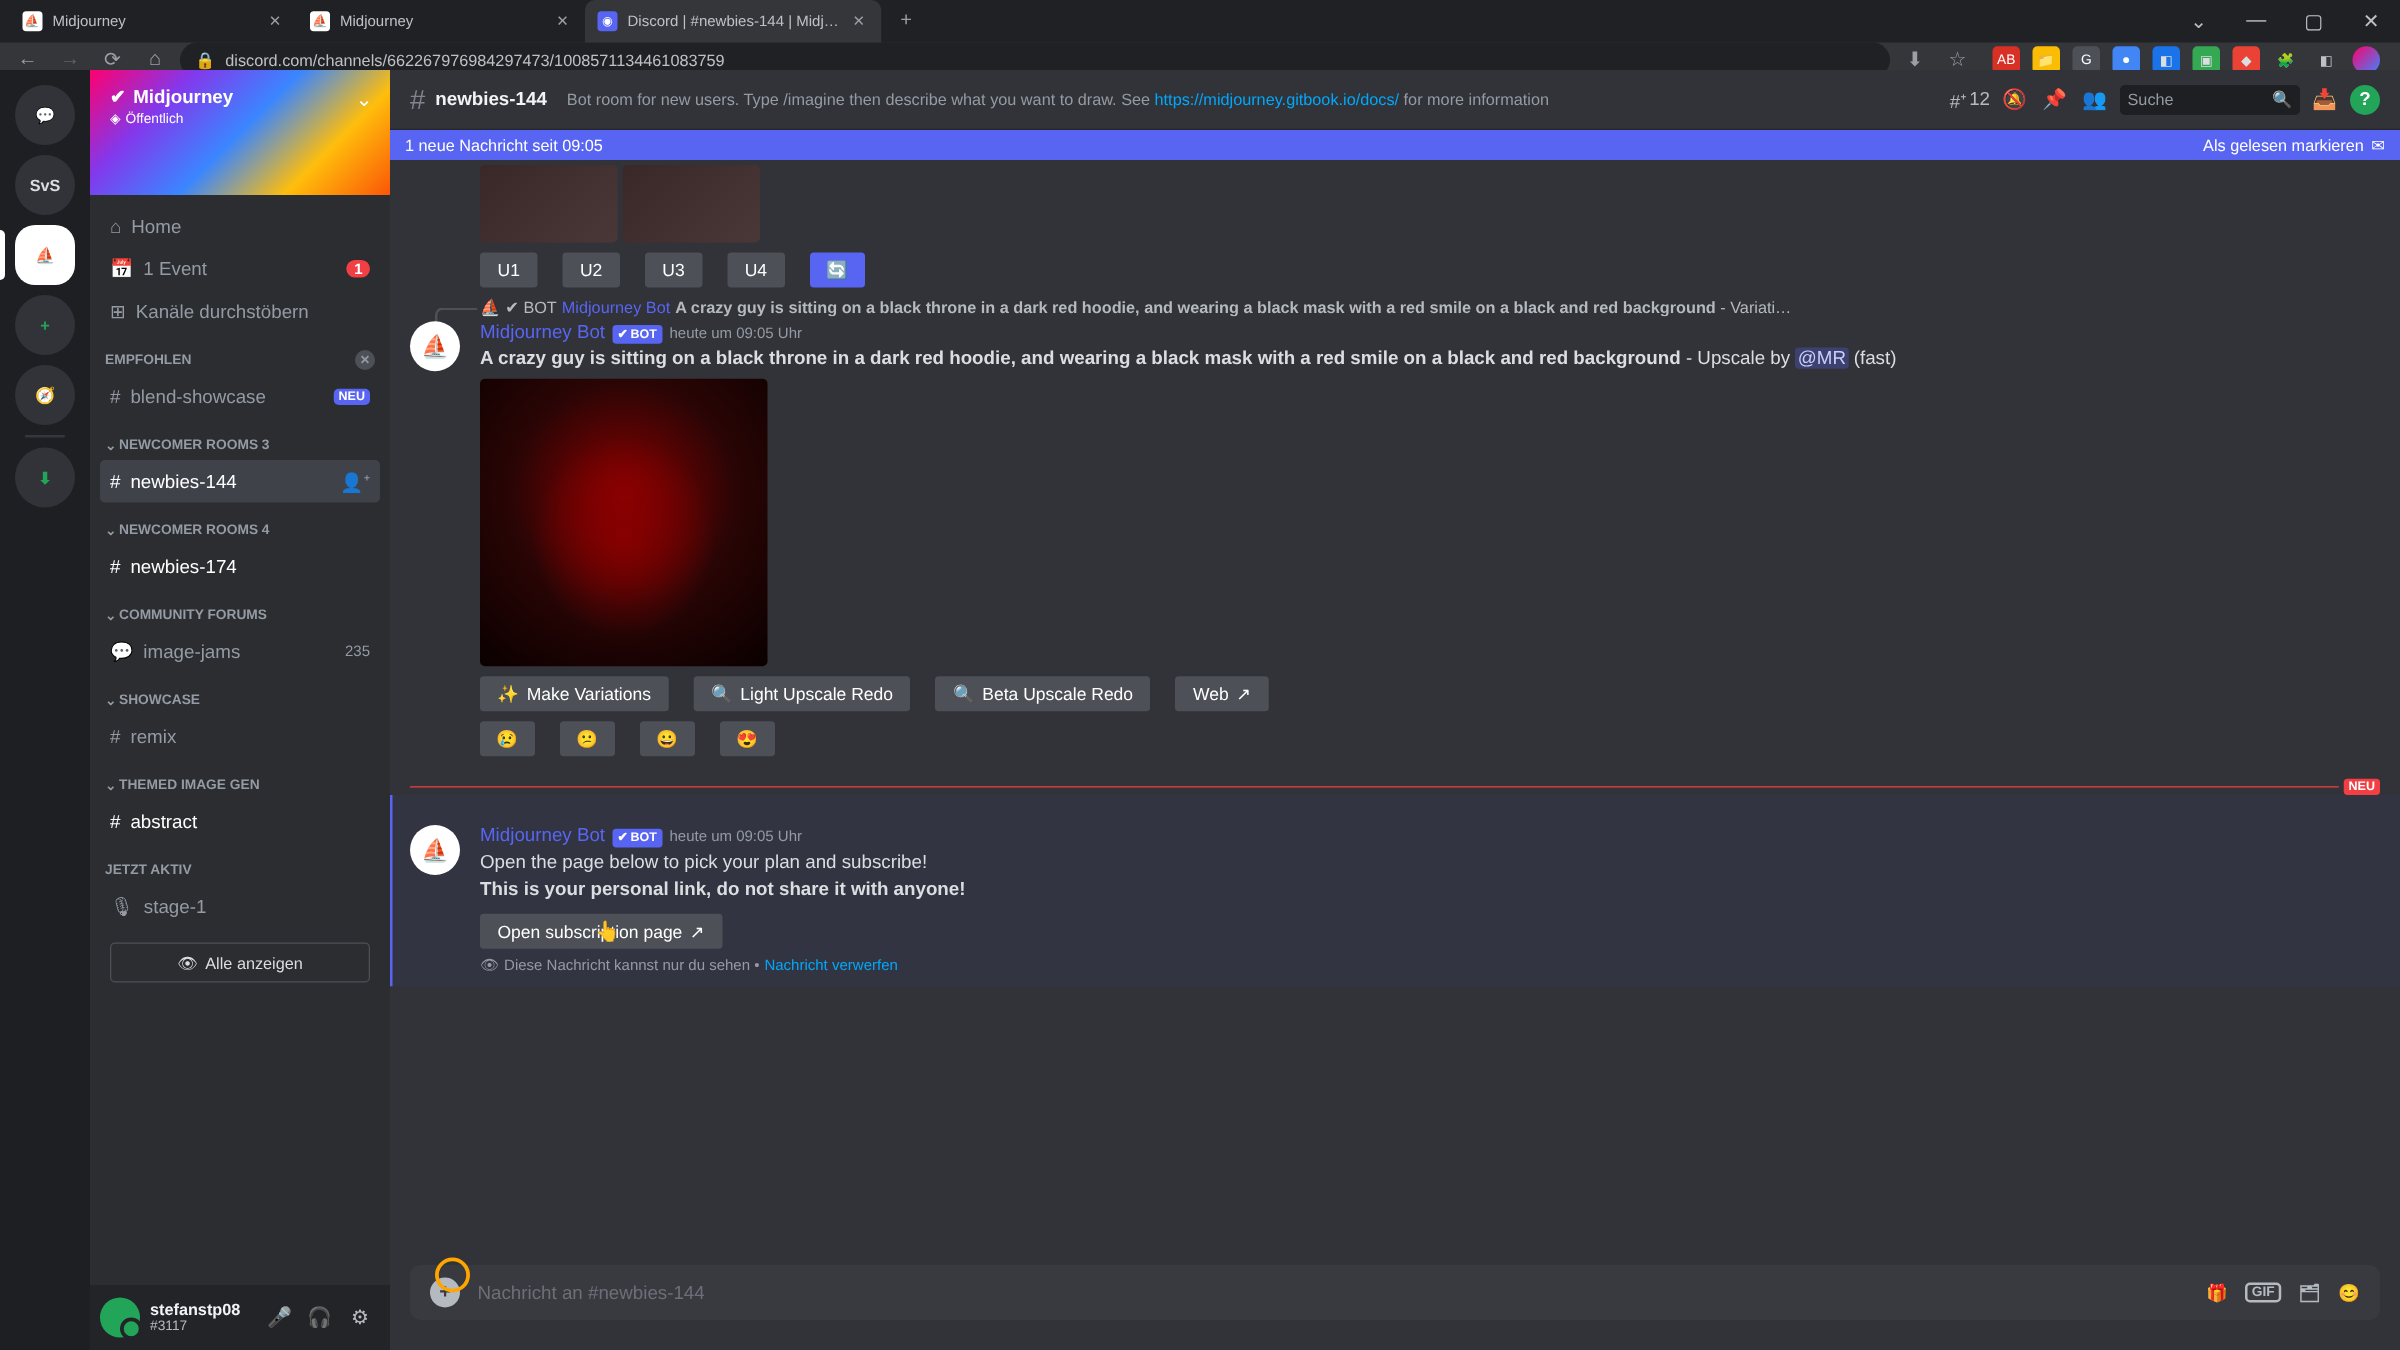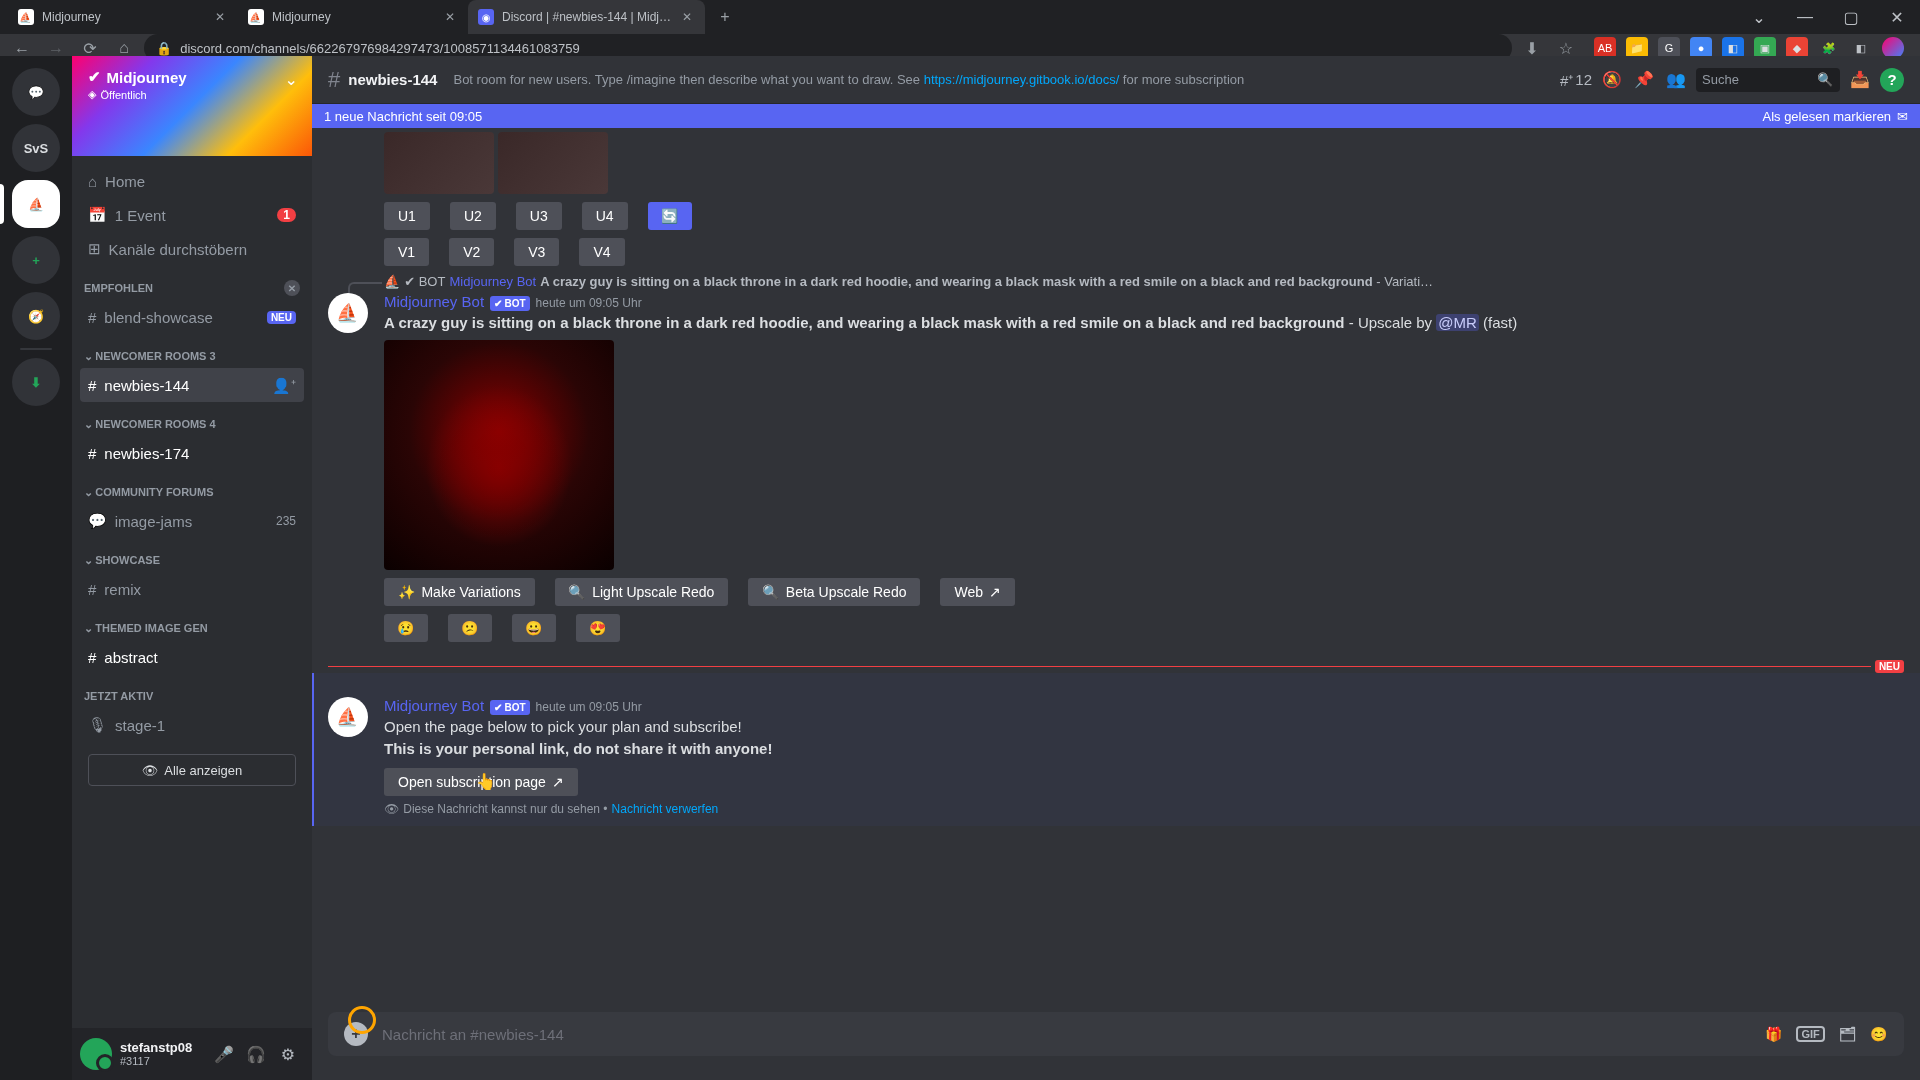--- a/index.html
+++ b/index.html
@@ -292,21 +292,21 @@
         <div class="ubtn">⚙</div>
       </div>
     </div>
   </div>
 
   <div class="main">
     <div class="ch-header">
       <span class="hash">#</span>
       <span class="title">newbies-144</span>
       <span class="topic">
-        <span>Bot room for new users. Type /imagine then describe what you want to draw. See </span><a>https://midjourney.gitbook.io/docs/</a><span> for more subscription</span>
+        <span>Bot room for new users. Type /imagine then describe what you want to draw. See </span><a>https://midjourney.gitbook.io/docs/</a><span> for more information</span>
       </span>
       <div class="threads">
           <span>#⁺</span>
           <span>12</span>
         </div>
       <div class="hicon">🔕</div>
       <div class="hicon">📌</div>
       <div class="hicon">👥</div>
       <div class="search-box">
           <span>Suche</span>
@@ -330,26 +330,20 @@
         <div class="attach-grid">
           <div class="att"></div>
           <div class="att"></div>
         </div>
         <div class="btn-row">
           <button class="dbtn">U1</button>
           <button class="dbtn">U2</button>
           <button class="dbtn">U3</button>
           <button class="dbtn">U4</button>
           <button class="dbtn icon" style="background:#5865f2">🔄</button>
-        </div>
-        <div class="btn-row">
-          <button class="dbtn">V1</button>
-          <button class="dbtn">V2</button>
-          <button class="dbtn">V3</button>
-          <button class="dbtn">V4</button>
         </div>
       </div>
 
       <div class="reply-line">
         <span>⛵</span>
         <span class="bot-tag">✔ <span>BOT</span></span>
         <span class="rauth">Midjourney Bot</span>
         <span class="rtext"><b>A crazy guy is sitting on a black throne in a dark red hoodie, and wearing a black mask with a red smile on a black and red background</b><span> - Variations by </span> 🖼</span>
       </div>
       <div class="msg">

